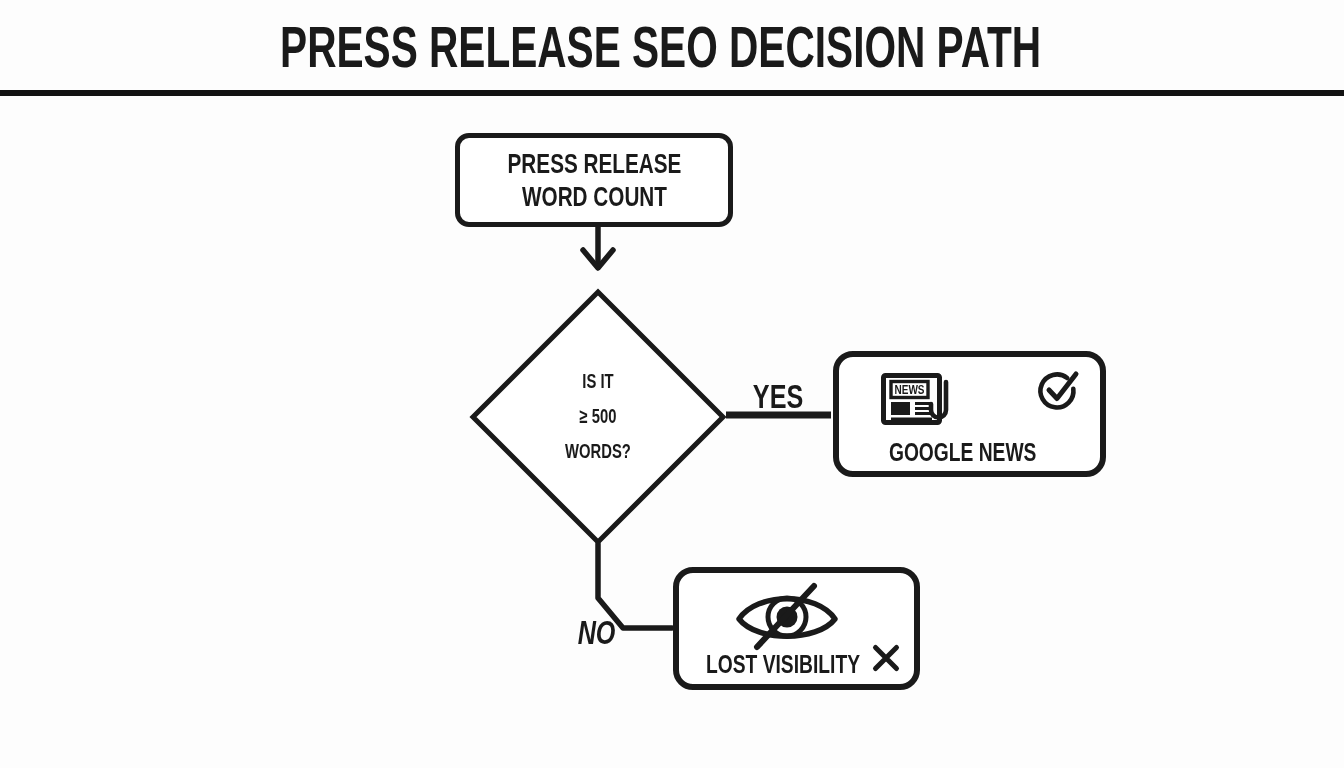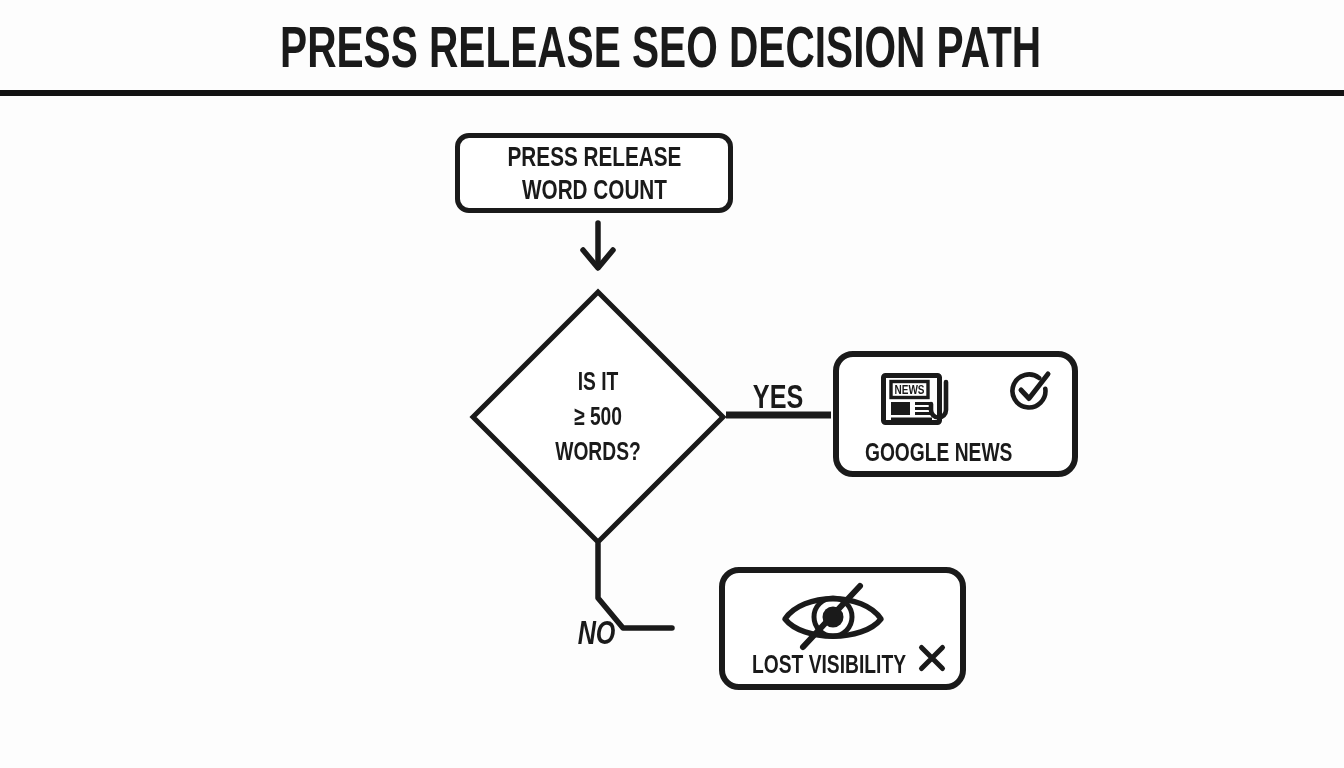--- a/index.html
+++ b/index.html
@@ -39,49 +39,49 @@
     border:5px solid var(--ink);
     border-radius:14px;
   }
   .node.big{border-width:6px;border-radius:20px;}
 
   .cond{transform:scaleX(0.74);transform-origin:50% 50%;}
   .nowrap{white-space:nowrap;}
 
   
   .start-node{
-    left:455px;top:133px;width:278px;height:80px;
+    left:455px;top:133px;width:278px;height:94px;
     display:flex;flex-direction:column;align-items:center;justify-content:center;
   }
   .start-node .lines{font-size:28px;line-height:33px;font-weight:700;text-align:center;}
 
   
   .decision-text{
     position:absolute;left:498px;top:364px;width:200px;
-    text-align:center;font-size:26px;line-height:35px;font-weight:700;
+    text-align:center;font-size:20px;line-height:35px;font-weight:700;
   }
 
   
   .branch-label{
     position:absolute;font-size:34px;font-weight:700;text-align:center;
   }
   .yes-label{left:728px;top:377px;width:100px;}
   .no-label{left:556px;top:613px;width:80px;font-style:italic;}
 
   
-  .gnews-node{left:833px;top:351px;width:245px;height:126px;}
+  .gnews-node{left:833px;top:351px;width:273px;height:126px;}
   .gnews-node .newspaper{position:absolute;left:41px;top:15px;}
   .gnews-node .check{position:absolute;right:16px;top:8px;}
   .gnews-node .node-label{
     position:absolute;left:0;right:34px;bottom:8px;
-    text-align:center;font-size:26px;line-height:22px;font-weight:700;
+    font-size:26px;line-height:22px;font-weight:700;padding-left:24px;
   }
 
   
-  .lost-node{left:673px;top:567px;width:247px;height:123px;margin-left:46px;}
+  .lost-node{left:673px;top:567px;width:247px;height:123px;}
   .lost-node .eye{position:absolute;left:56px;top:8px;}
   .lost-node .node-label{
     position:absolute;left:0;right:46px;bottom:9px;
     text-align:center;font-size:26px;line-height:22px;font-weight:700;
   }
   .lost-node .xmark{position:absolute;right:13px;bottom:11px;}
 </style>
 </head>
 <body>
 

